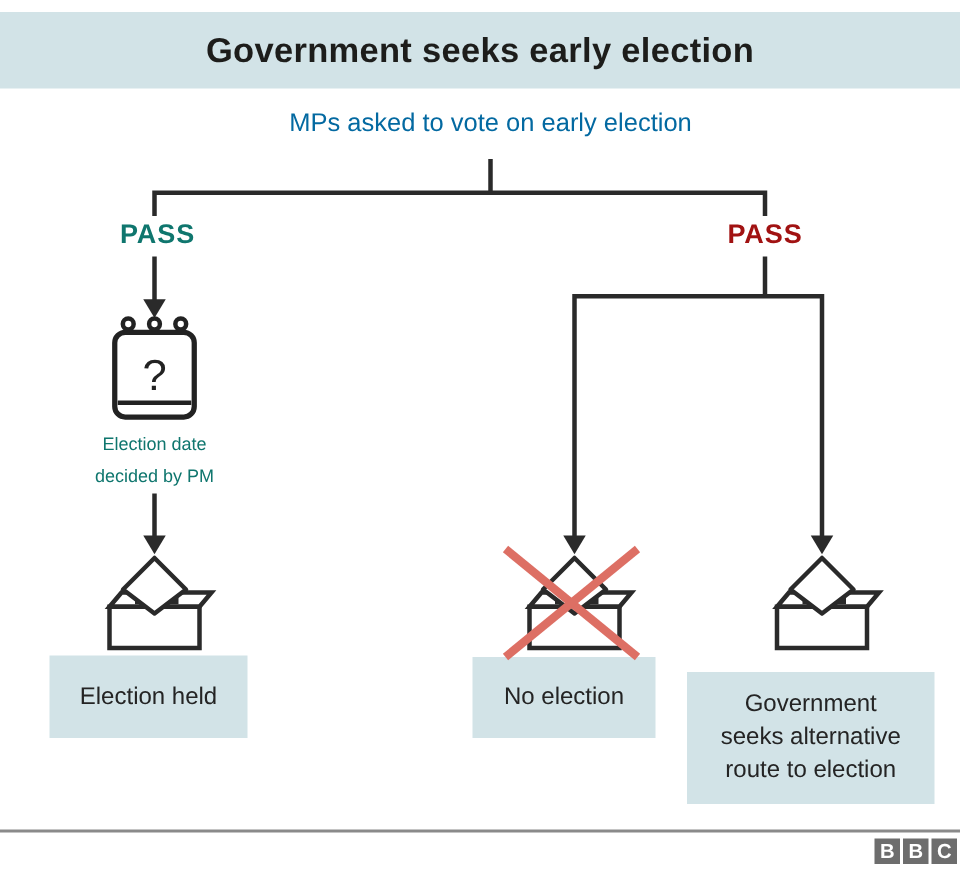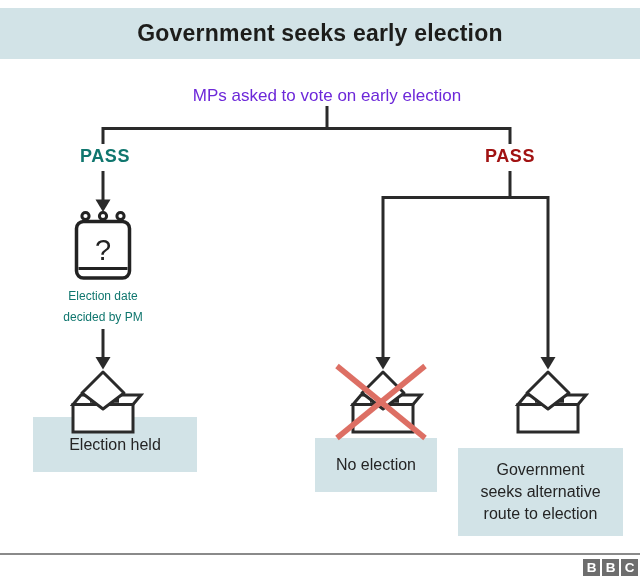--- a/index.html
+++ b/index.html
@@ -9,32 +9,32 @@
     overflow:hidden;
   }
   .masthead{
     position:absolute;left:0;top:8px;width:640px;height:51px;
     background:#d2e3e7;display:flex;align-items:center;justify-content:center;
   }
   .masthead h1{
     margin:0;font-size:23px;font-weight:bold;color:#1d1d1b;letter-spacing:0.2px;
   }
   .lbl{position:absolute;text-align:center;}
-  .question{left:127px;top:86px;width:400px;font-size:17px;color:#6d28d9;}
+  .question{left:127px;top:72px;width:400px;font-size:17px;color:#0369a1;}
   .branch{font-size:18px;font-weight:bold;letter-spacing:0.6px;}
   .pass{left:55px;top:146px;width:100px;color:#0f766e;}
   .fail{left:460px;top:146px;width:100px;color:#a11212;}
   .caption{left:33px;top:286px;width:140px;font-size:12px;line-height:21px;
     white-space:pre-line;color:#0f766e;}
   .outcome{
     position:absolute;background:#d2e3e7;display:flex;align-items:center;
     justify-content:center;text-align:center;font-size:16px;line-height:22px;
     color:#242424;white-space:pre-line;
   }
-  .box-held{left:33px;top:417px;width:164px;height:55px;}
+  .box-held{left:33px;top:437px;width:132px;height:55px;}
   .box-none{left:315px;top:438px;width:122px;height:54px;}
   .box-alt{left:458px;top:436px;width:165px;height:88px;margin-top:12px;}
   .canvas{position:absolute;left:0;top:0;pointer-events:none;}
   .rule{position:absolute;left:0;top:553px;width:640px;height:2px;background:#8a8a8a;}
   .bbc{position:absolute;top:559px;right:2px;display:flex;gap:2px;}
   .bbc span{
     width:17px;height:17px;background:#6d6d6d;color:#ffffff;
     font-weight:bold;font-size:13.5px;display:flex;align-items:center;
     justify-content:center;
   }

